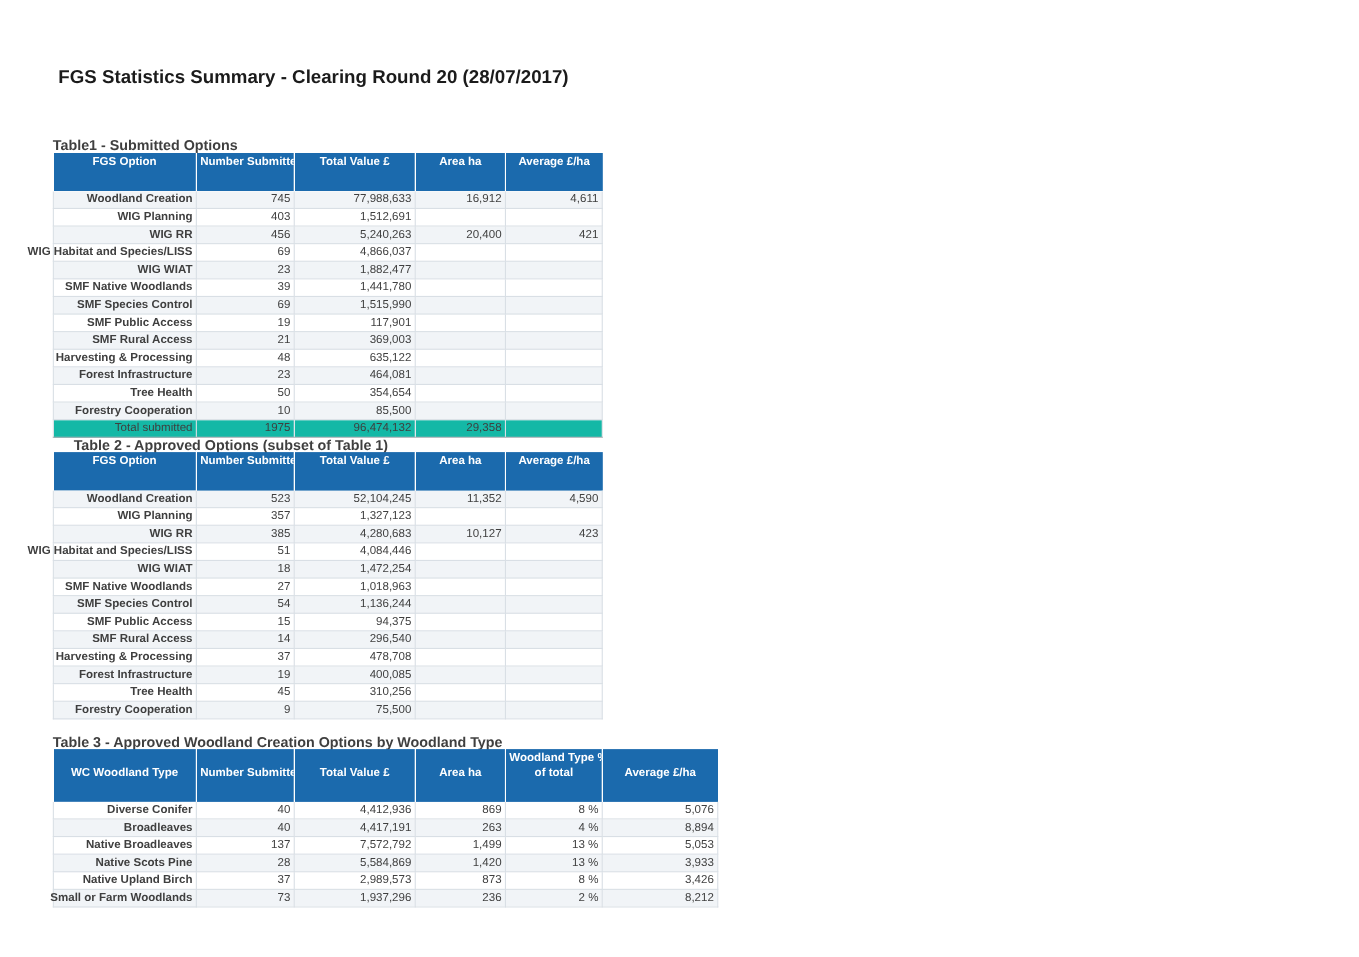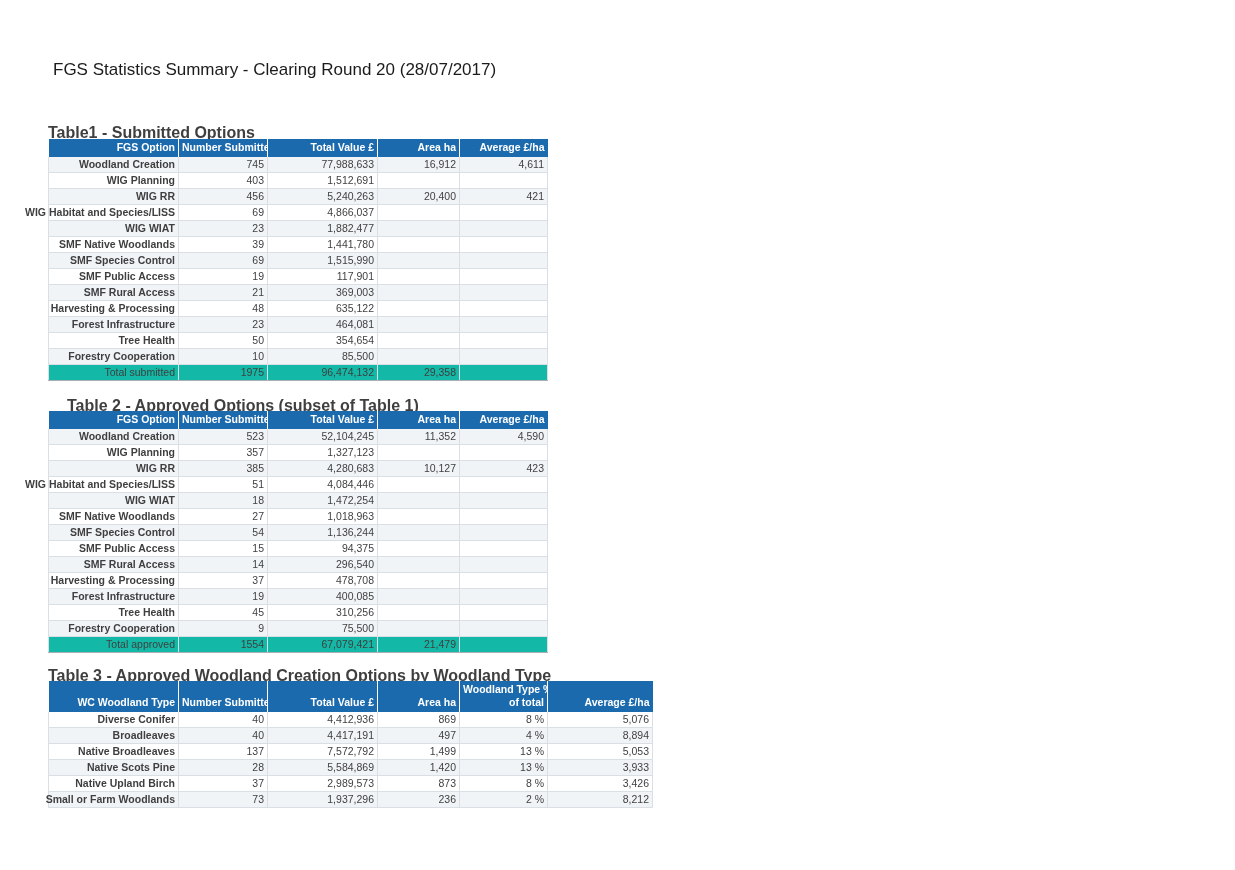--- a/index.html
+++ b/index.html
@@ -22,49 +22,49 @@
     width: 1235px;
     height: 870px;
     background: #FFFFFF;
     overflow: hidden;
   }
   .page-title {
     position: absolute;
     left: 53px;
     top: 60px;
     font-size: 17px;
-    font-weight: normal;
+    font-weight: bold;
     color: var(--title-color);
     white-space: nowrap;
   }
   .caption {
     position: absolute;
     left: 48px;
-    font-size: 16px;
+    font-size: 13px;
     font-weight: bold;
     color: var(--text-color);
     white-space: nowrap;
   }
   table.report-table {
     position: absolute;
     left: 48px;
     border-collapse: collapse;
     table-layout: fixed;
     font-size: 10.5px;
     color: var(--text-color);
   }
   table.report-table th {
     background: var(--header-bg);
     color: var(--header-text);
     font-weight: bold;
-    text-align: right;
+    text-align: center;
     vertical-align: bottom;
     white-space: pre;
     overflow: hidden;
-    padding: 2px 3px 3px 3px;
+    padding: 2px 3px 20px 3px;
     border-left: 1px solid #FFFFFF;
     height: 12px;
     line-height: 13px;
   }
   table.report-table th:first-child { border-left: none; }
   table.report-table td {
     height: 15px;
     line-height: 15px;
     padding: 0 3px;
     text-align: right;
@@ -323,27 +323,20 @@
           <td></td>
           <td></td>
         </tr>
         <tr class="stripe">
           <td class="rowlabel">Forestry Cooperation</td>
           <td>9</td>
           <td>75,500</td>
           <td></td>
           <td></td>
         </tr>
-        <tr class="total">
-          <td class="rowlabel">Total approved</td>
-          <td>1554</td>
-          <td>67,079,421</td>
-          <td>21,479</td>
-          <td></td>
-        </tr>
       </tbody>
   </table>
 
   <div id="cap3" class="caption">Table 3 - Approved Woodland Creation Options by Woodland Type</div>
   <table id="tbl3" class="report-table" style="width:604px;">
     <colgroup>
       <col style="width:130px">
         <col style="width:89px">
         <col style="width:110px">
         <col style="width:82px">
@@ -367,21 +360,21 @@
           <td>40</td>
           <td>4,412,936</td>
           <td>869</td>
           <td>8 %</td>
           <td>5,076</td>
         </tr>
         <tr class="stripe">
           <td class="rowlabel">Broadleaves</td>
           <td>40</td>
           <td>4,417,191</td>
-          <td>497</td>
+          <td>263</td>
           <td>4 %</td>
           <td>8,894</td>
         </tr>
         <tr>
           <td class="rowlabel">Native Broadleaves</td>
           <td>137</td>
           <td>7,572,792</td>
           <td>1,499</td>
           <td>13 %</td>
           <td>5,053</td>

